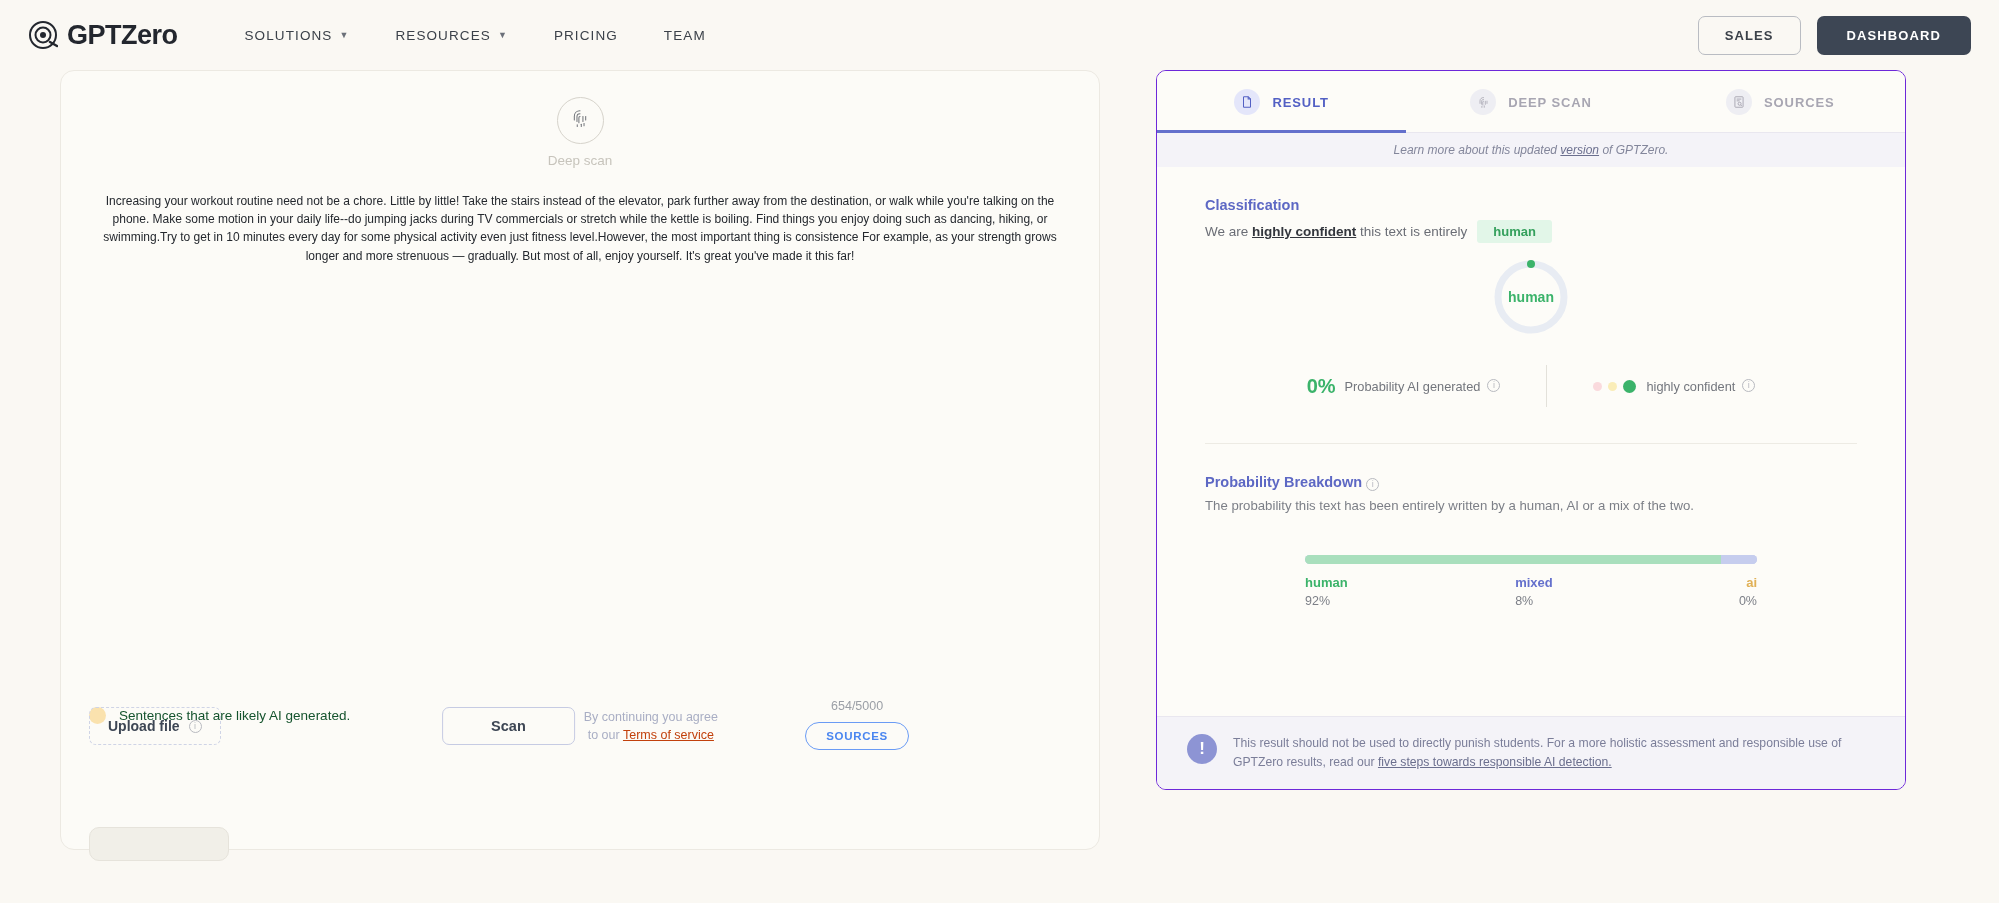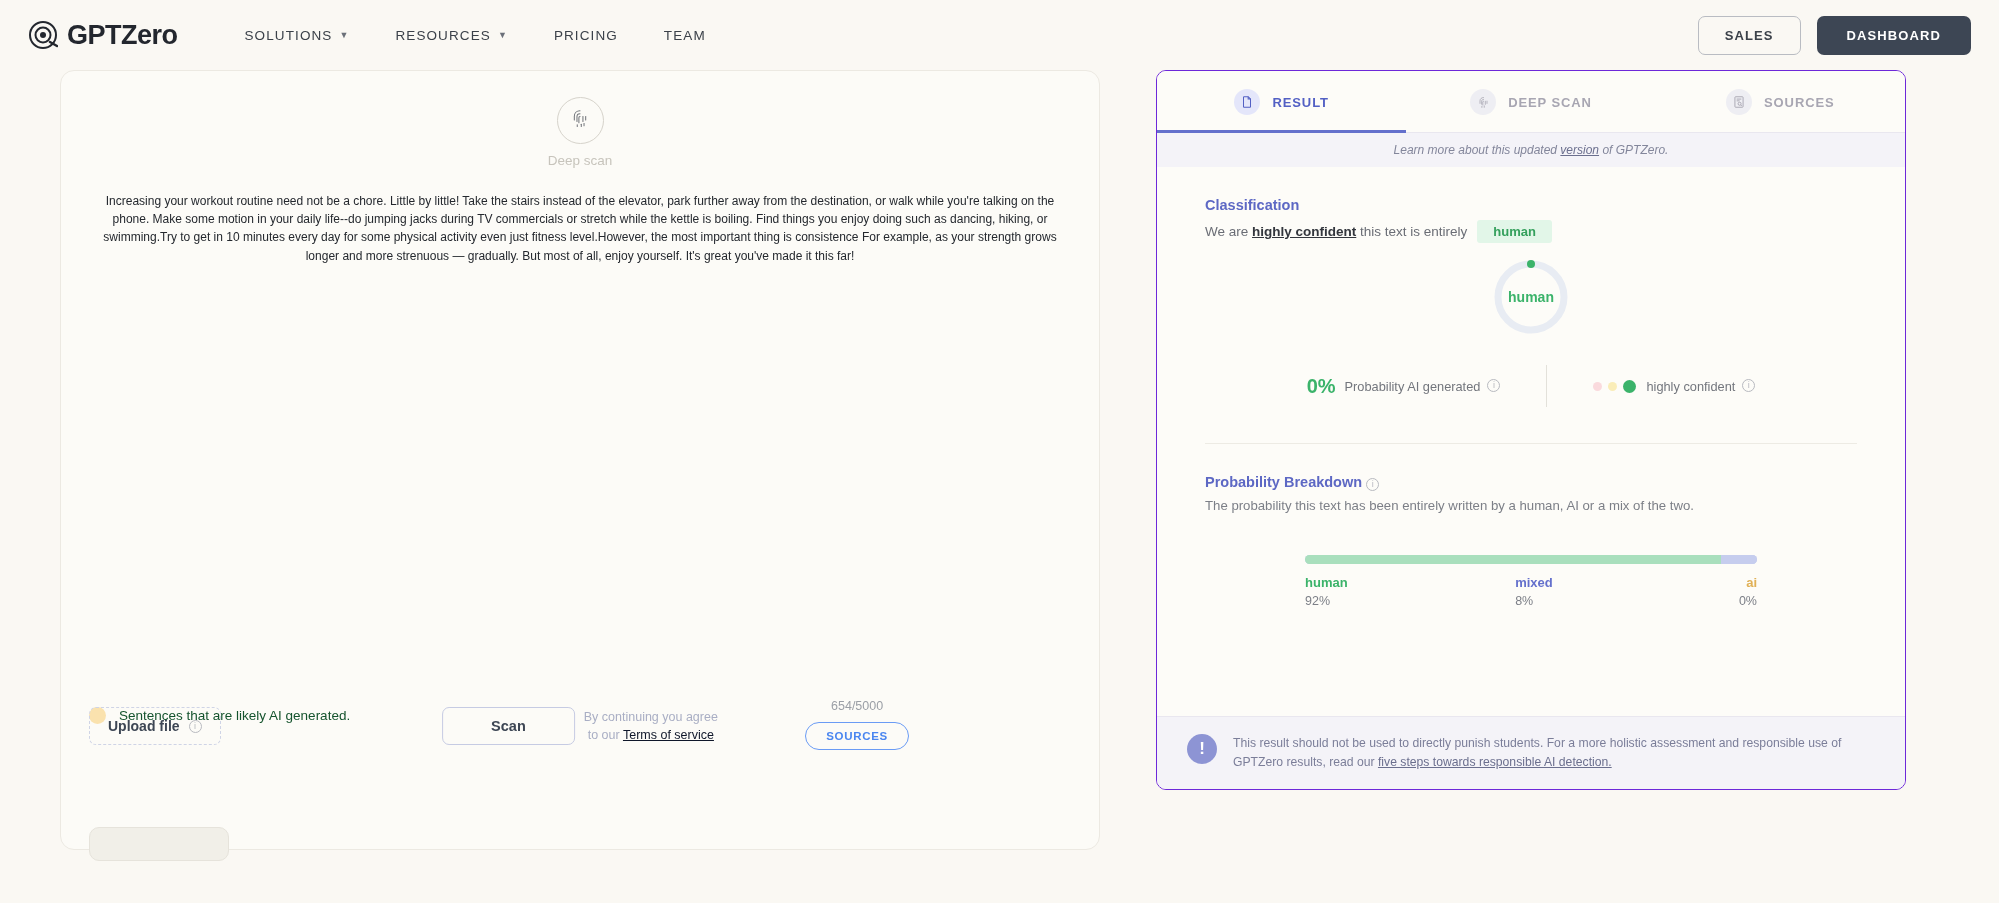--- a/index.html
+++ b/index.html
@@ -110,21 +110,21 @@
   .scan-wrap {
     position: absolute; left: 50%; transform: translateX(-50%); top: 0;
     display: flex; flex-direction: row; align-items: center; gap: 9px;
   }
   .scan-btn {
     border: 1.3px solid #c6cbe3; border-radius: 7px; background: transparent;
     padding: 10px 48px; font-size: 14.5px; font-weight: bold;
     color: #3d4654; cursor: pointer; font-family: inherit;
   }
   .terms { font-size: 12.5px; color: #a9aec4; text-align: center; line-height: 1.45; }
-  .terms a { color: #0f172a; text-decoration: underline; }
+  .terms a { color: #c2410c; text-decoration: underline; }
   .upgrade-wrap {
     position: absolute; right: 190px; top: -8px;
     display: flex; flex-direction: column; align-items: center; gap: 9px;
   }
   .counter { font-size: 12.5px; color: #9b9fa6; }
   .upgrade-btn {
     border: 1.3px solid #6a9bf5; border-radius: 20px; background: transparent;
     padding: 7px 20px; font-size: 11.5px; font-weight: bold; letter-spacing: 0.7px;
     color: #4a86f0; cursor: pointer; font-family: inherit;
   }

